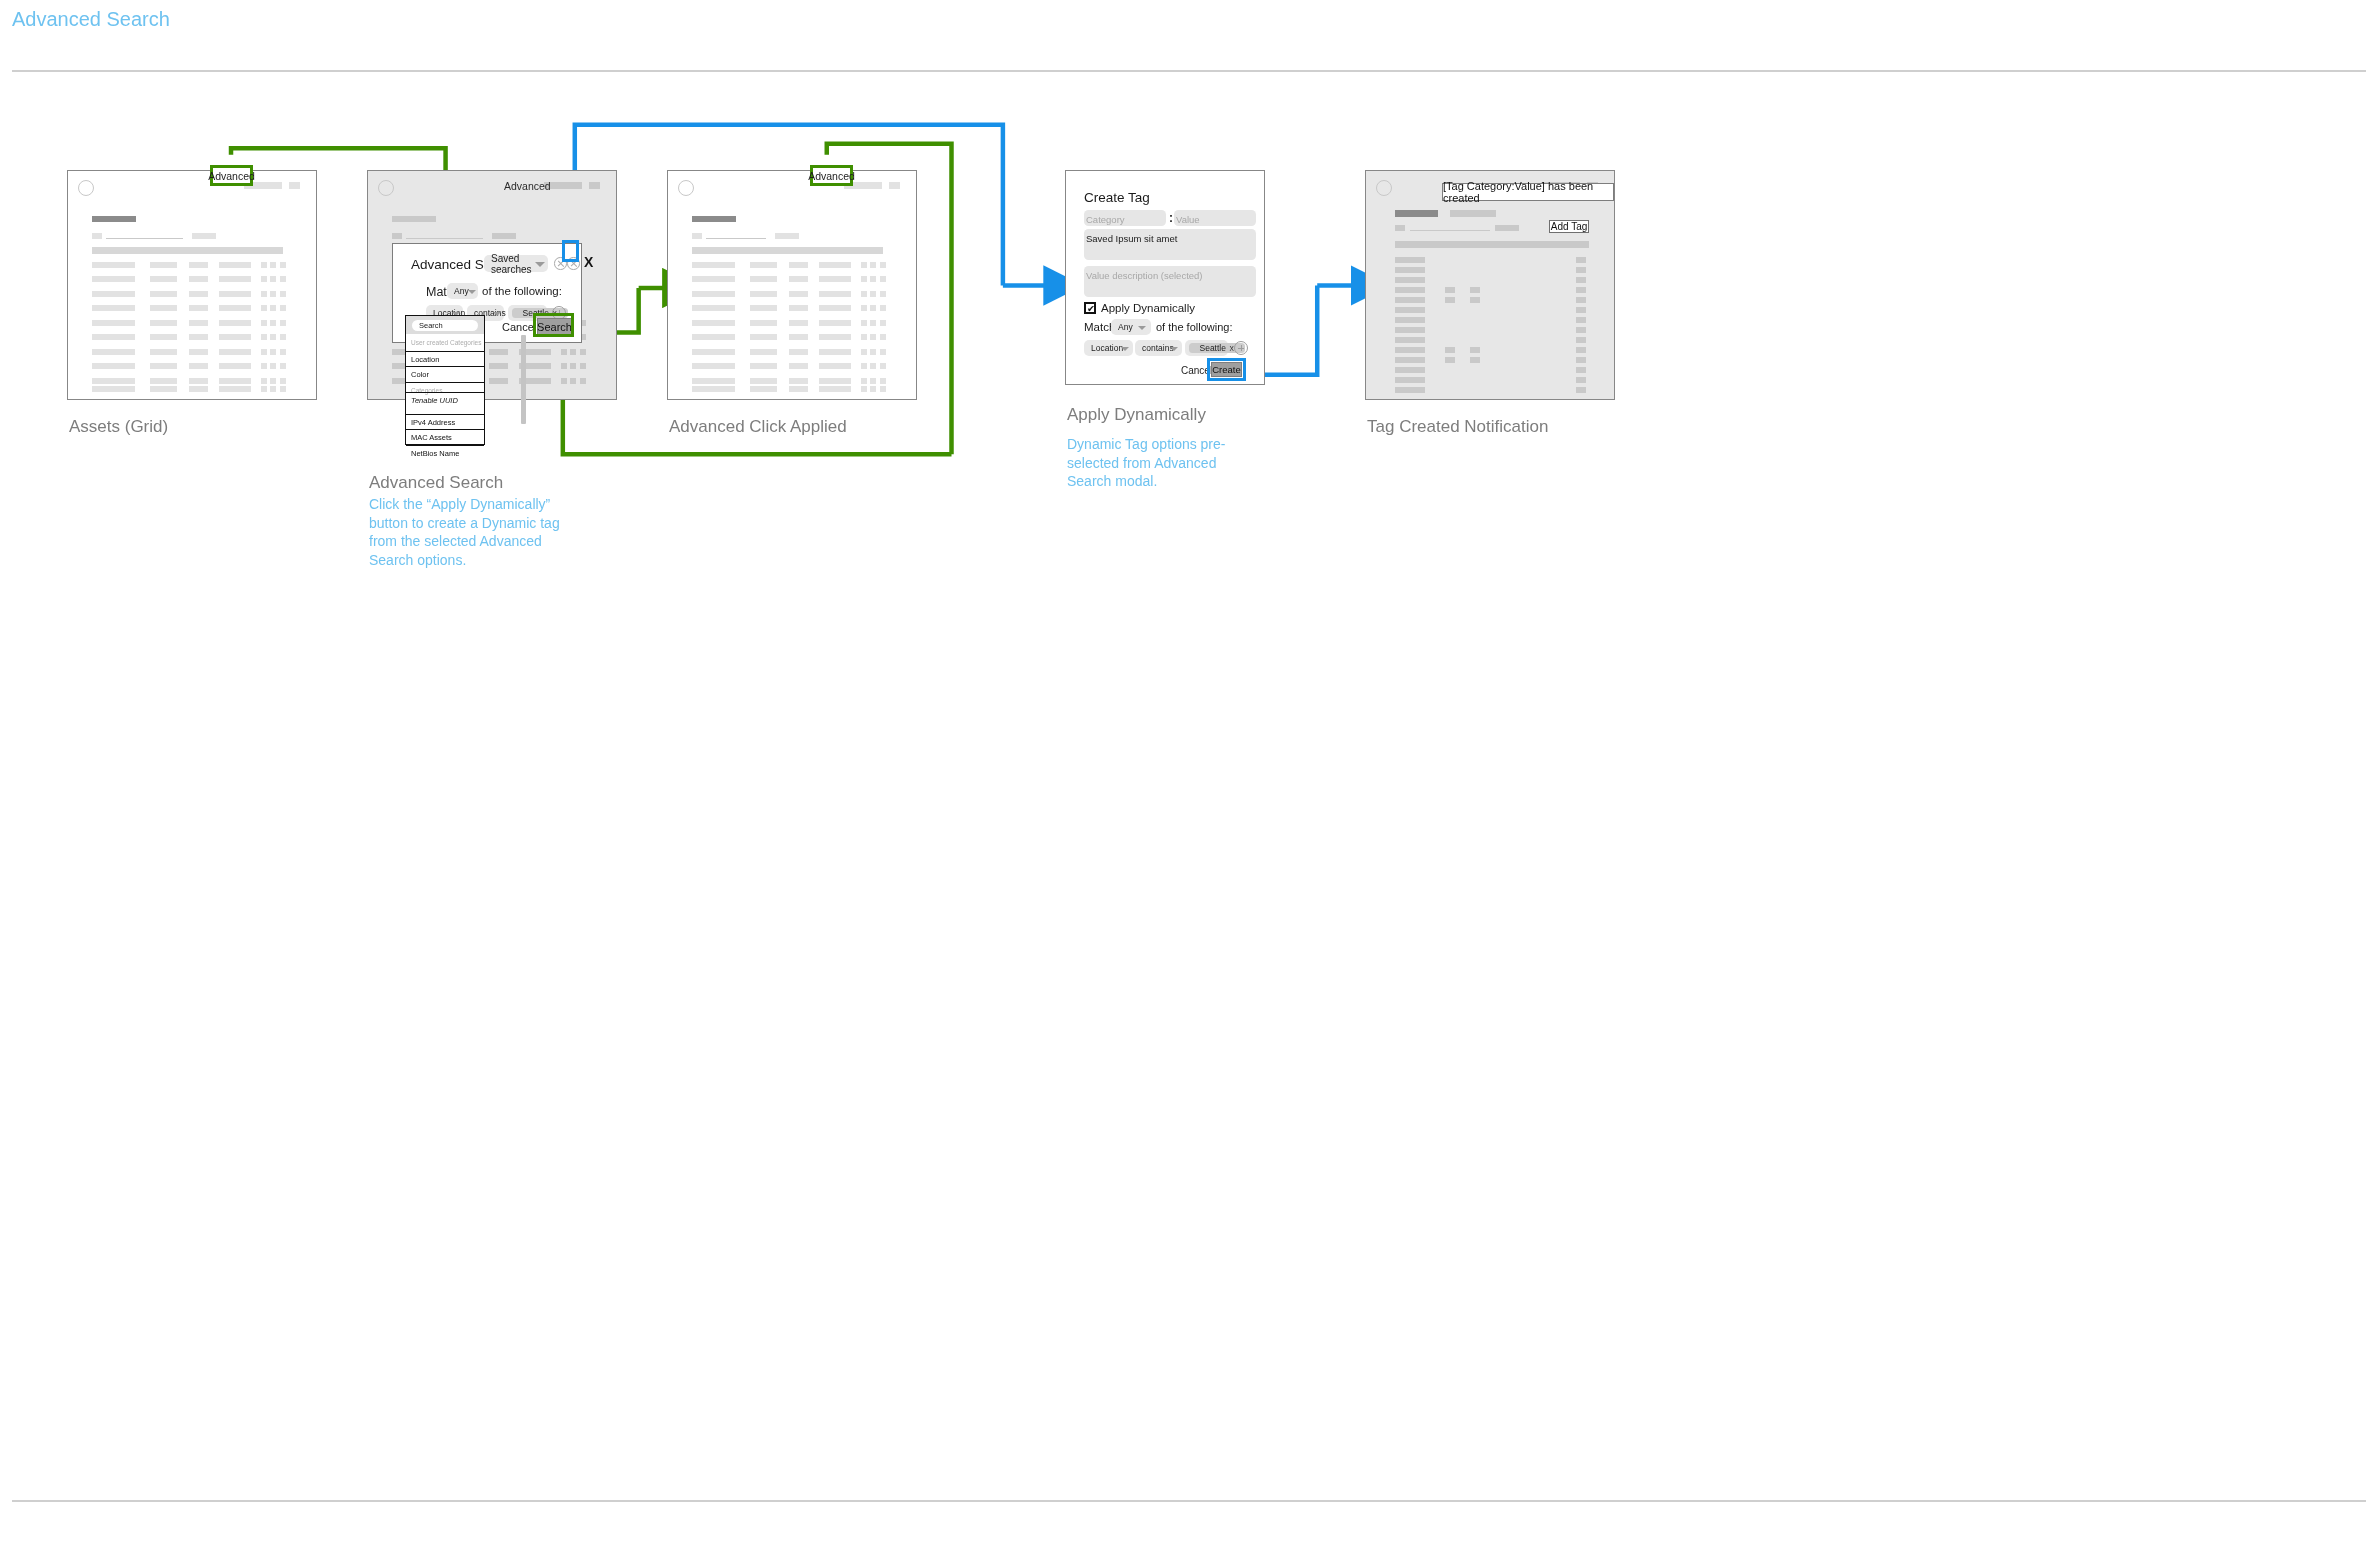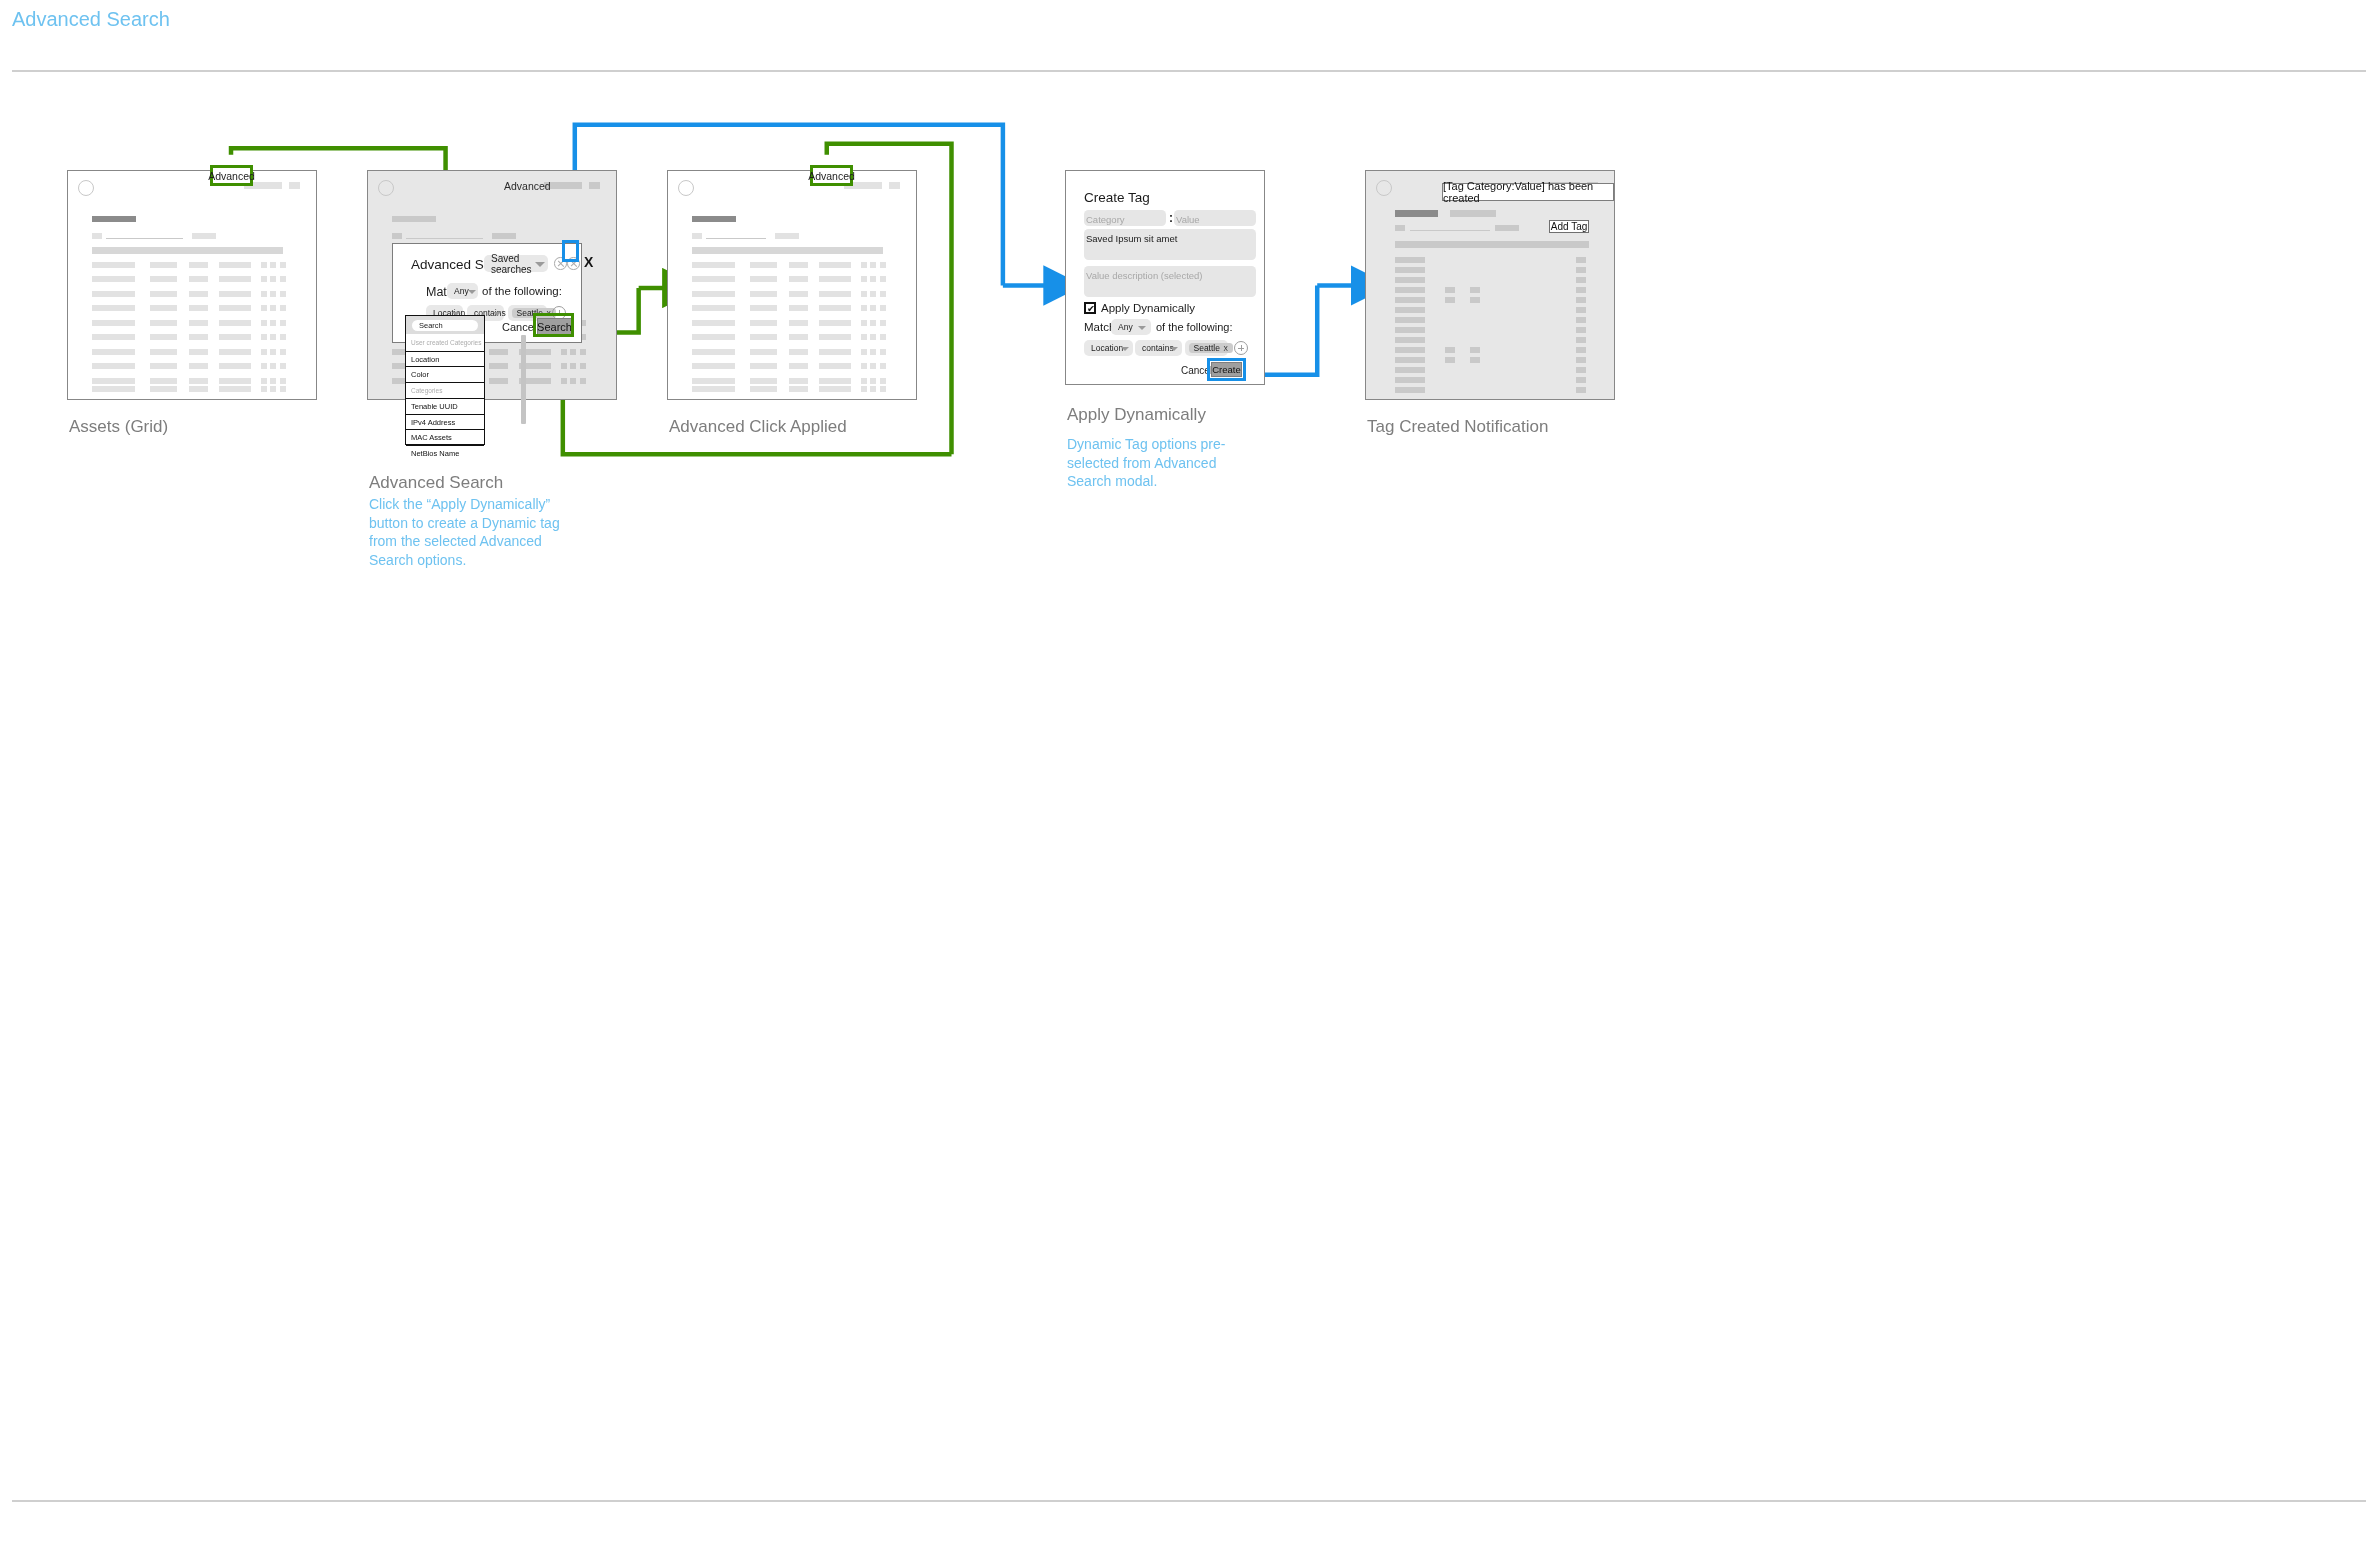--- a/index.html
+++ b/index.html
@@ -54,21 +54,21 @@
   .pill{position:absolute;background:#e8e8e8;border-radius:5px;display:flex;align-items:center;box-sizing:border-box;}
   .pill .lbl{font-size:10px;color:#1b1b1b;padding-left:7px;}
   .caret{position:absolute;width:0;height:0;border-left:5px solid transparent;border-right:5px solid transparent;border-top:5.5px solid #9a9a9a;}
   .xcirc{position:absolute;width:12.5px;height:12.5px;border:1.2px solid #aaa;border-radius:50%;box-sizing:border-box;}
   .xcirc::before,.xcirc::after{content:"";position:absolute;left:1.5px;top:4.5px;width:7.5px;height:1.2px;background:#aaa;}
   .xcirc::before{transform:rotate(45deg);}
   .xcirc::after{transform:rotate(-45deg);}
   .xclose{position:absolute;font-size:14px;font-weight:bold;color:#141414;}
   .blue-callout{position:absolute;border:3.5px solid #1790e8;box-sizing:border-box;z-index:9;}
   .txt{position:absolute;color:#1b1b1b;}
-  .chip{position:absolute;background:#cccccc;border-radius:3.5px;display:flex;align-items:center;padding:0 5px;font-size:8.5px;color:#1b1b1b;box-sizing:border-box;}
+  .chip{position:absolute;background:#cccccc;border-radius:3.5px;display:flex;align-items:center;padding:0 11px;font-size:8.5px;color:#1b1b1b;box-sizing:border-box;}
   .plus{position:absolute;width:14px;height:14px;border:1.2px solid #9d9d9d;border-radius:50%;box-sizing:border-box;}
   .plus::before,.plus::after{content:"";position:absolute;background:#9d9d9d;}
   .plus::before{left:2.5px;top:5.5px;width:6.5px;height:1.2px;}
   .plus::after{top:2.5px;left:5.5px;height:6.5px;width:1.2px;}
   .btn-ghost{position:absolute;font-size:11.5px;color:#1b1b1b;}
   .btn-solid{position:absolute;background:#9f9f9f;border:0.5px solid #7e7e7e;display:flex;align-items:center;justify-content:center;font-size:11px;color:#111;box-sizing:border-box;}
   .outline-green{position:absolute;border:3.5px solid #3f8f00;box-sizing:border-box;z-index:9;}
 
   
   .dd{position:absolute;background:#fff;border:1.5px solid #111;box-sizing:border-box;z-index:12;}
@@ -304,21 +304,21 @@
   <div class="blue-callout" style="left:562px;top:240px;width:17px;height:22px;"></div>
 
   <div class="dd" style="left:405px;top:315px;width:80px;height:130px;">
     <div class="dd-searchwrap">
       <div class="dd-search">Search</div>
     </div>
     <div class="dd-group" style="top:18px;height:17px;">User created Categories</div>
     <div class="dd-item" style="top:35px;height:15.5px;">Location</div>
     <div class="dd-item" style="top:50px;height:15.5px;">Color</div>
     <div class="dd-group" style="top:66px;height:16.5px;border-top:1.2px solid #111;">Categories</div>
-    <div class="dd-item" style="top:82px;height:15.5px;">Tenable UUID</div>
+    <div class="dd-item" style="top:76px;height:15.5px;font-style:italic;">Tenable UUID</div>
     <div class="dd-item" style="top:98px;height:15.5px;">IPv4 Address</div>
     <div class="dd-item" style="top:113px;height:15.5px;">MAC Assets</div>
     <div class="dd-item" style="top:129px;height:15.5px;background:#fff;">NetBios Name</div>
   </div>
   <div class="dd-scroll" style="left:521px;top:335px;height:89px;"></div>
 
   <div class="caption" style="left:369px;top:473px;">Advanced Search</div>
   <div class="note" style="left:369px;top:495px;width:195px;">Click the “Apply Dynamically” button to create a Dynamic tag from the selected Advanced Search options.</div>
 
   <div class="panel white" style="left:667px;top:170px;width:250px;height:230px;">

